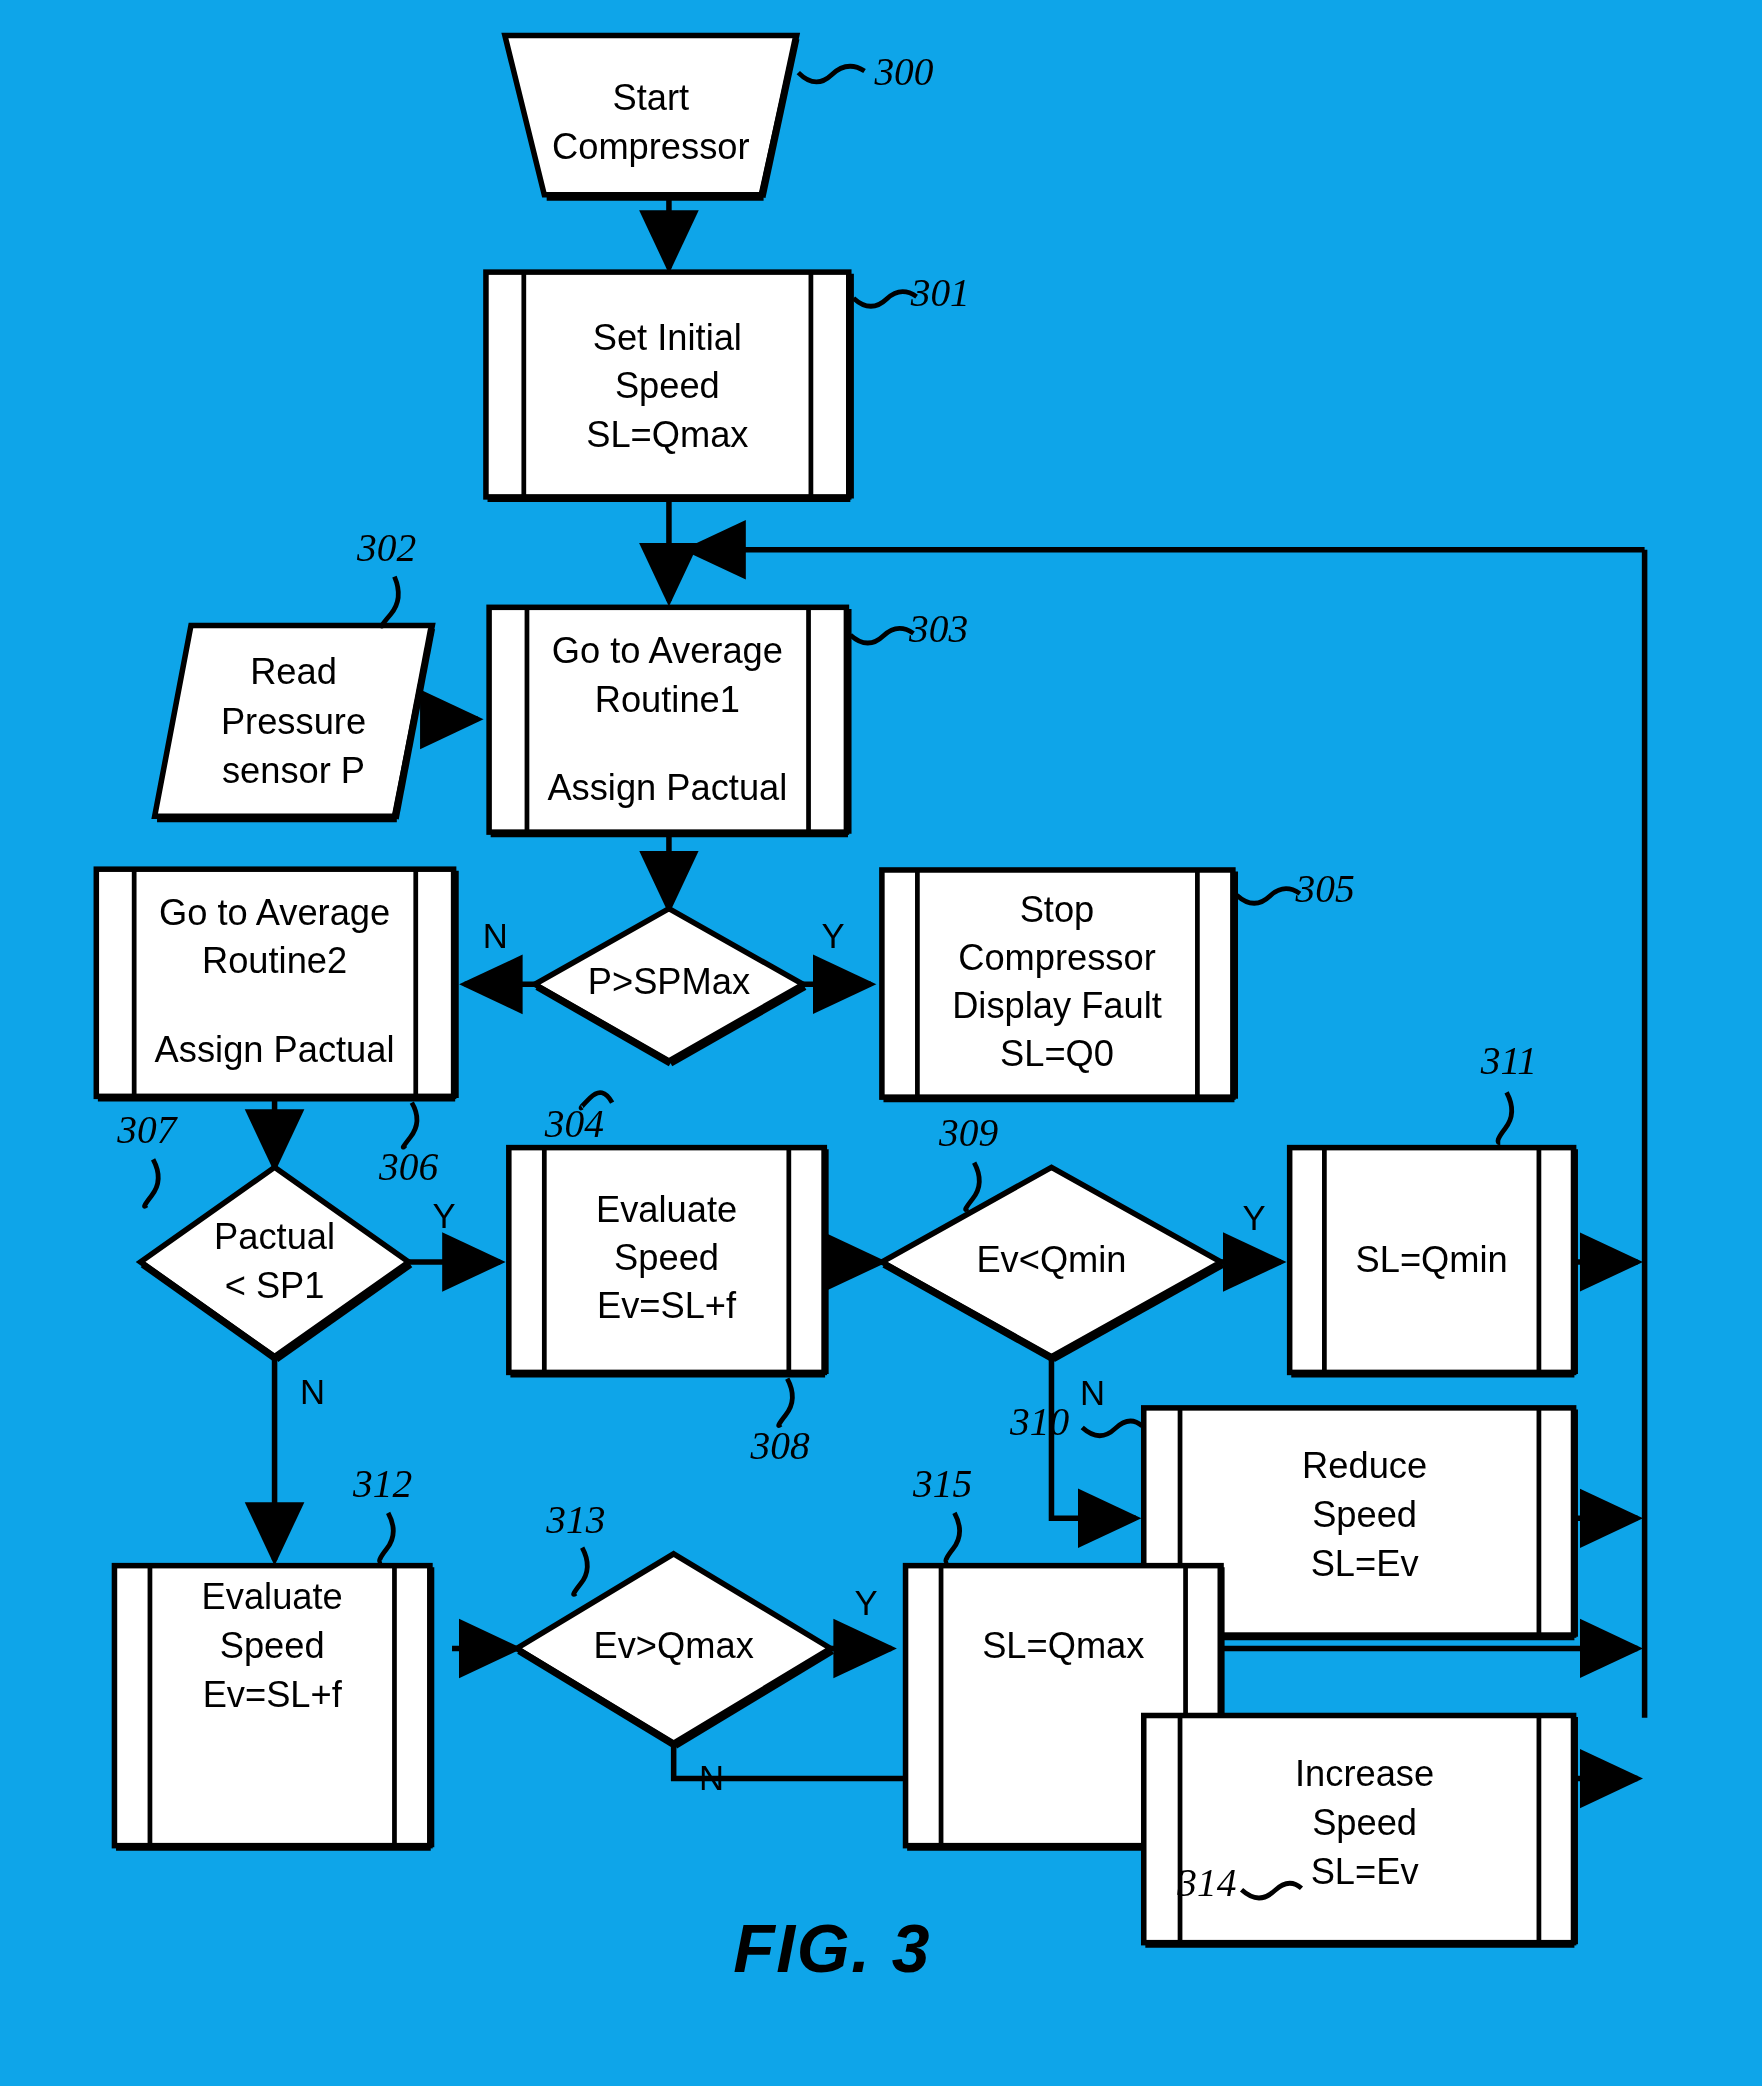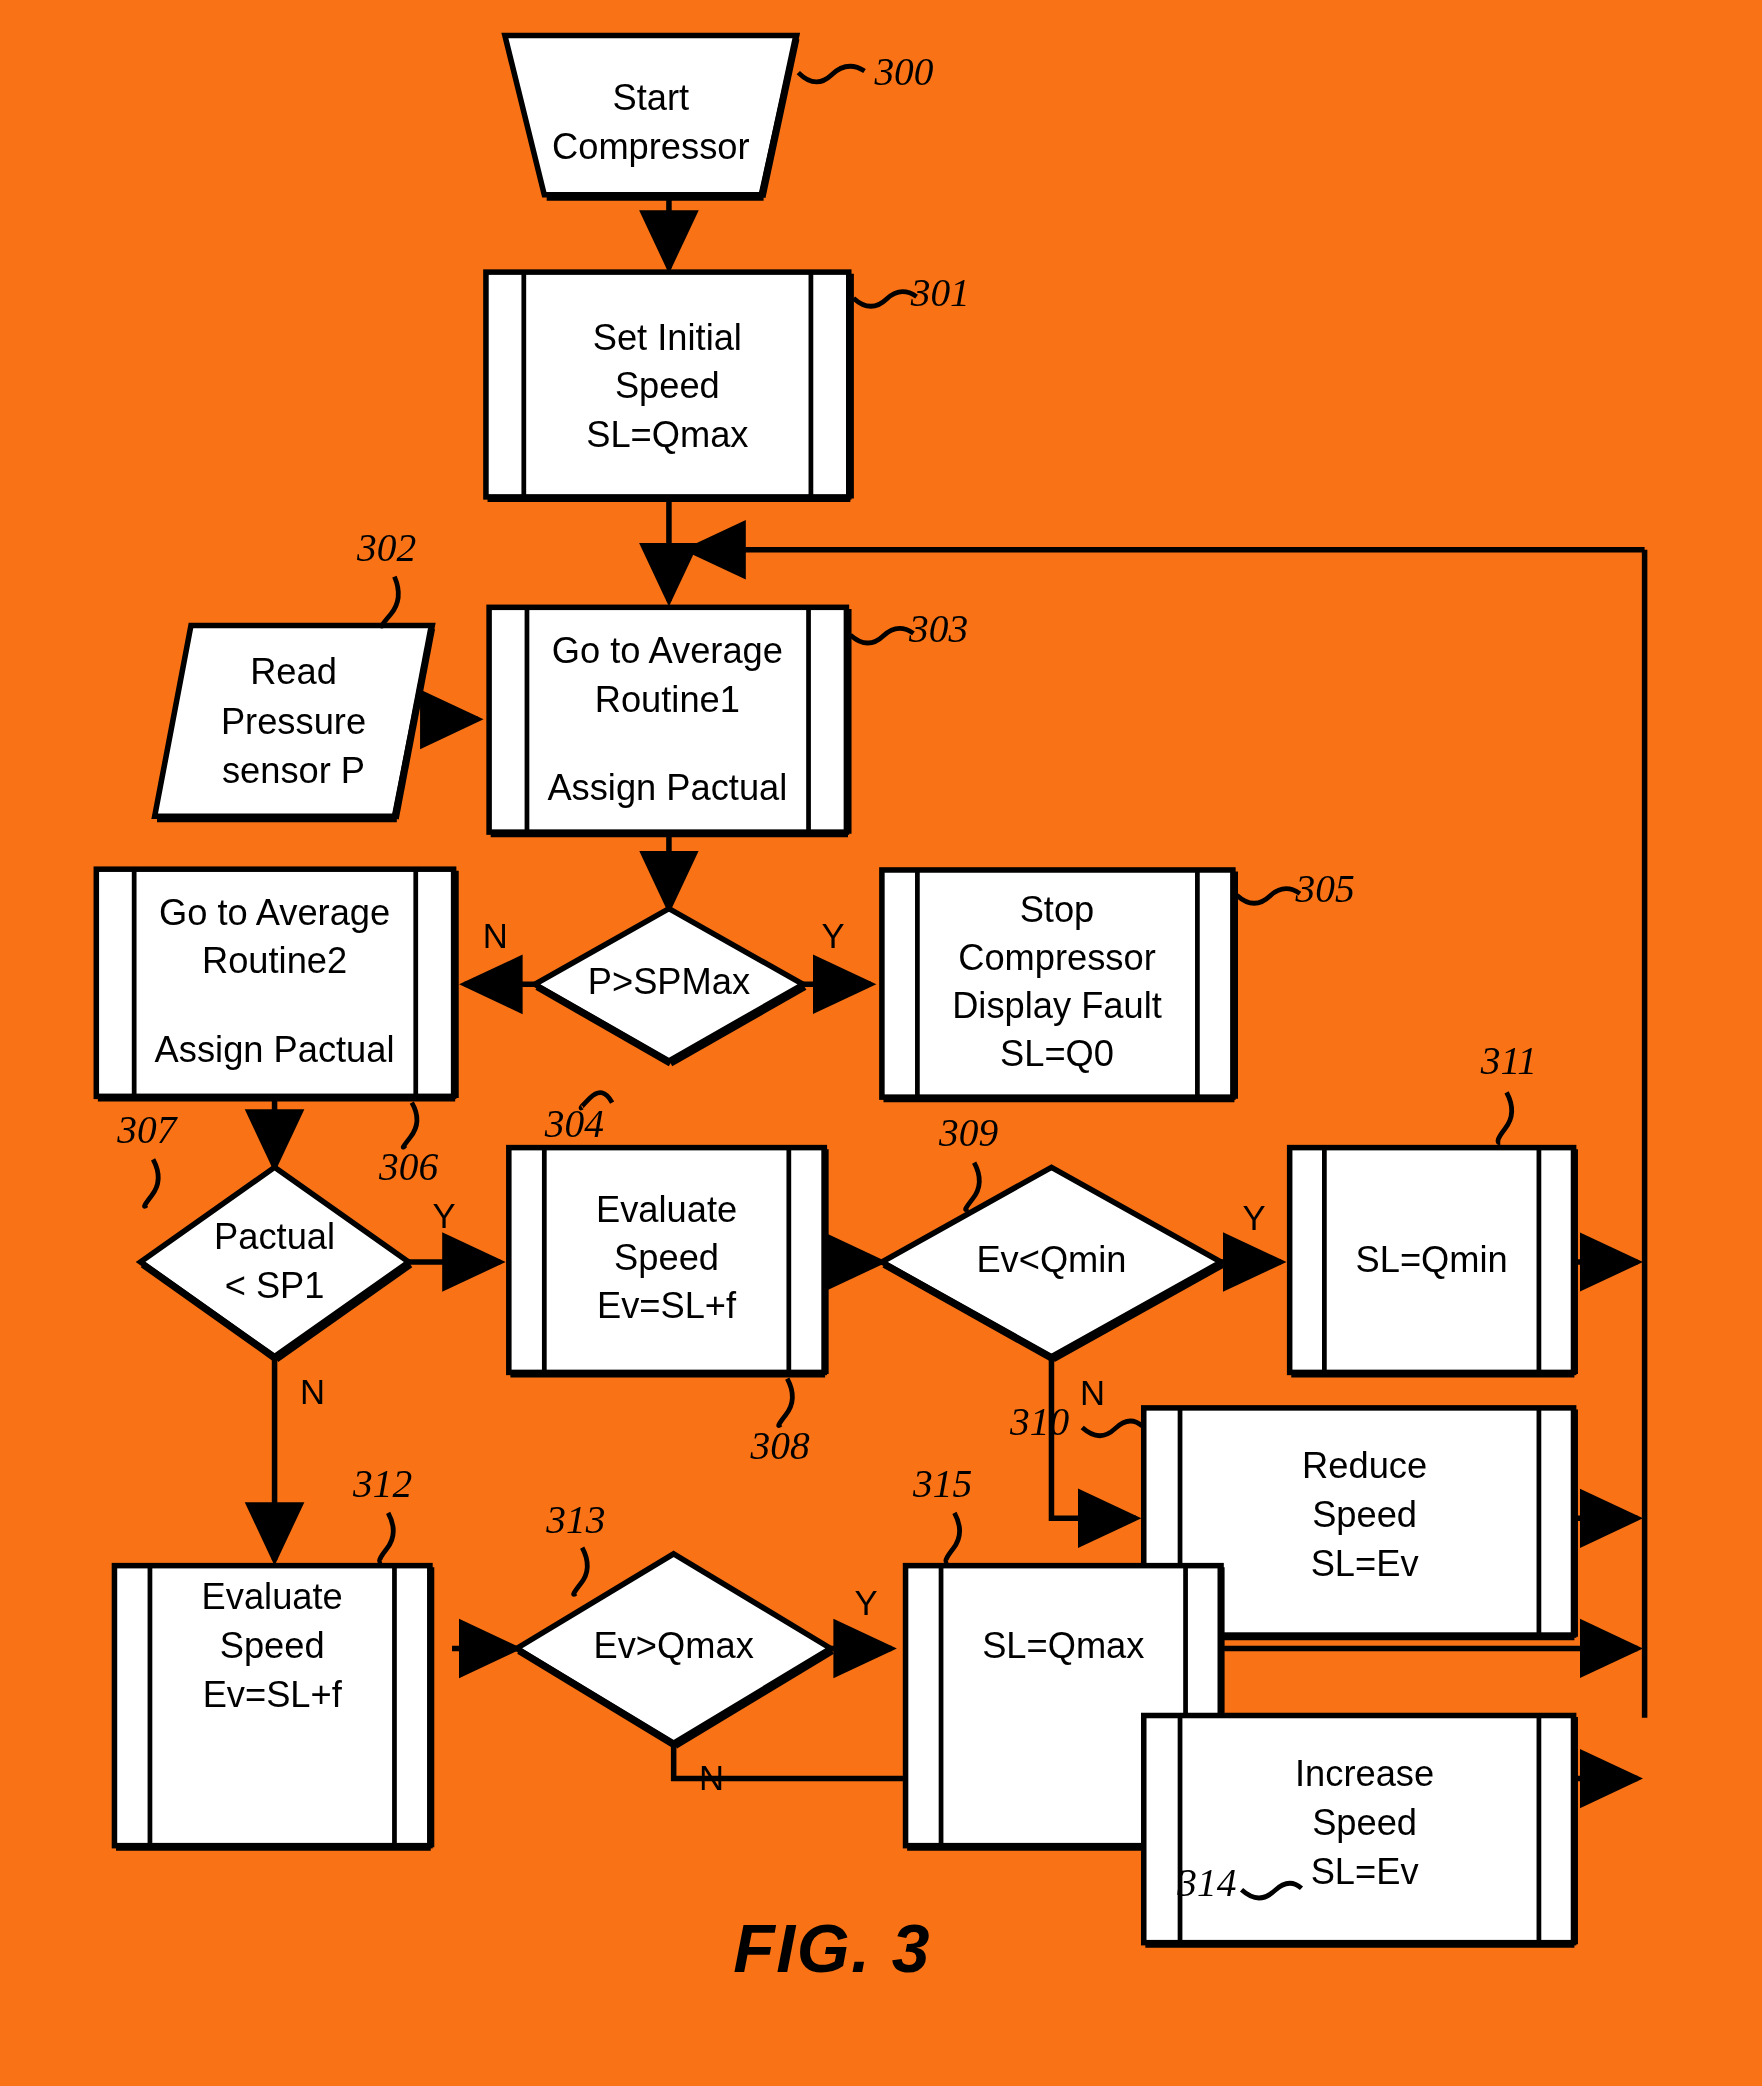--- a/index.html
+++ b/index.html
@@ -10,21 +10,21 @@
   body {
     width: 1763px;
     height: 2087px;
     font-family: "Liberation Sans", sans-serif;
     overflow: hidden;
   }
   #figure-root {
     position: relative;
     width: 1763px;
     height: 2087px;
-    background: #f97316;
+    background: #0ea5e9;
   }
   svg#flow {
     display: block;
     width: 1763px;
     height: 2087px;
   }
   .shape-fill { fill: #ffffff; }
   .node-text {
     font-family: "Liberation Sans", sans-serif;
     font-size: 46px;

